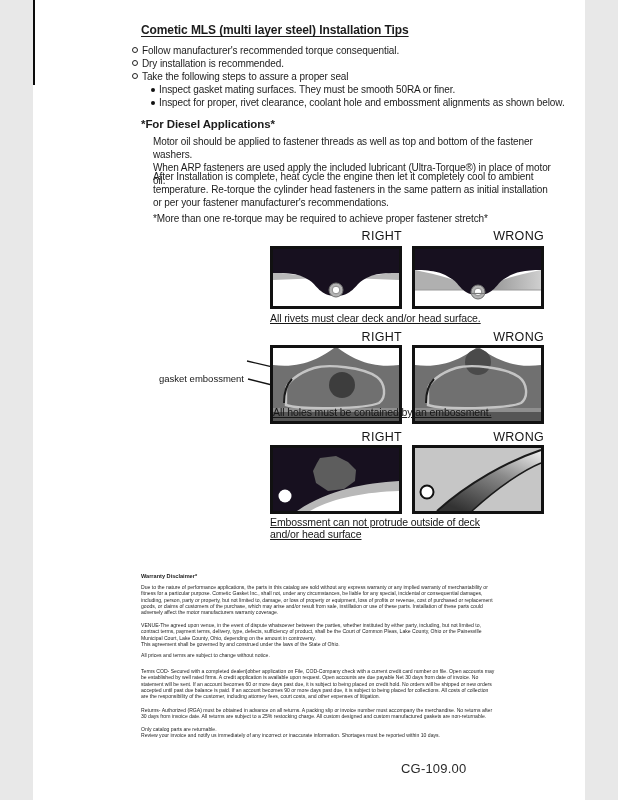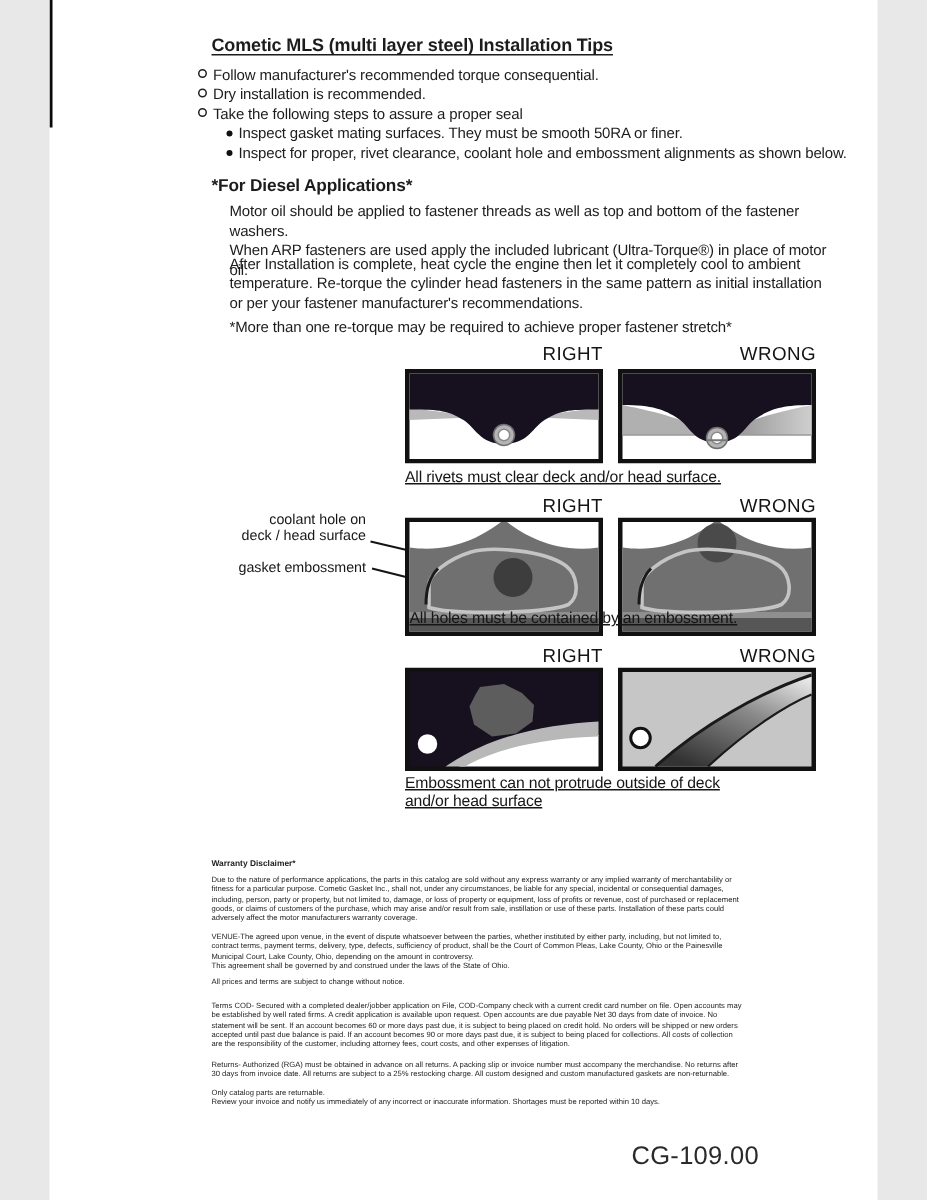--- a/index.html
+++ b/index.html
@@ -20,21 +20,21 @@
   .b-dot{display:inline-block;width:4px;height:4px;background:#111;border-radius:50%;margin-right:4px;vertical-align:1px;}
   .section-head{position:absolute;left:108px;font-size:11.5px;font-weight:bold;letter-spacing:-0.1px;}
   .para{position:absolute;left:120px;width:412px;font-size:10px;line-height:13px;letter-spacing:-0.1px;white-space:pre-line;}
   .diag-label{position:absolute;width:132px;text-align:right;font-size:12.5px;color:#141414;letter-spacing:0.3px;}
   .panel{position:absolute;width:132px;}
   .caption{position:absolute;font-size:10.5px;letter-spacing:-0.1px;color:#161616;white-space:pre-line;line-height:12px;text-decoration:underline;}
   .side-label{position:absolute;left:95px;width:116px;text-align:right;font-size:9.5px;line-height:11px;color:#161616;white-space:pre-line;}
   .leader-svg{position:absolute;left:95px;top:330px;width:425px;height:100px;}
   .fineprint-head{position:absolute;left:108px;top:573px;font-size:5.6px;font-weight:bold;}
   .fine{position:absolute;left:108px;width:408px;font-size:5.1px;line-height:6.3px;letter-spacing:0;color:#242424;white-space:pre-line;}
-  .footer{position:absolute;left:388px;top:761px;font-size:17px;color:#2a2a2a;letter-spacing:0.2px;}
+  .footer{position:absolute;left:368px;top:761px;font-size:13px;color:#2a2a2a;letter-spacing:0.2px;}
 </style>
 </head>
 <body>
 
 <div class="page">
   <div class="edge-mark"></div>
 
   <div class="title">Cometic MLS (multi layer steel) Installation Tips</div>
 
   <div class="bullets">
@@ -82,22 +82,20 @@
       <circle cx="66" cy="46" r="7" fill="#b4b4b4" stroke="#6e6e6e" stroke-width="1"></circle>
       <circle cx="66" cy="46" r="3.8" fill="#ffffff" stroke="#8a8a8a" stroke-width="1"></circle>
       <line x1="60" y1="47.5" x2="72" y2="47.5" stroke="#777" stroke-width="1.2"></line>
     </svg>
   </div>
   <div class="caption" style="left:237px;top:312px;">All rivets must clear deck and/or head surface.</div>
 
   <div class="diag-label" style="left:237px;top:330px;">RIGHT</div>
   <div class="diag-label" style="left:379px;top:330px;">WRONG</div>
 
-  <div class="side-label" style="top:341px;">coolant hole on
-deck / head surface</div>
   <div class="side-label" style="top:373px;">gasket embossment</div>
   <svg class="leader-svg" viewBox="0 0 425 100">
     <line x1="119" y1="31" x2="200" y2="50" stroke="#141414" stroke-width="1.3"></line>
     <line x1="120" y1="49" x2="168" y2="61" stroke="#141414" stroke-width="1.3"></line>
   </svg>
 
   <div class="panel" style="left:237px;top:345px;">
     <svg width="132" height="79" viewBox="0 0 132 79">
       <rect x="1.5" y="1.5" width="129" height="76" fill="#ffffff" stroke="#111" stroke-width="3"></rect>
       <path d="M3,20 C32,24 52,12 64,3 L68,3 C80,12 100,24 129,20 L129,76 L3,76 Z" fill="#707070"></path>

